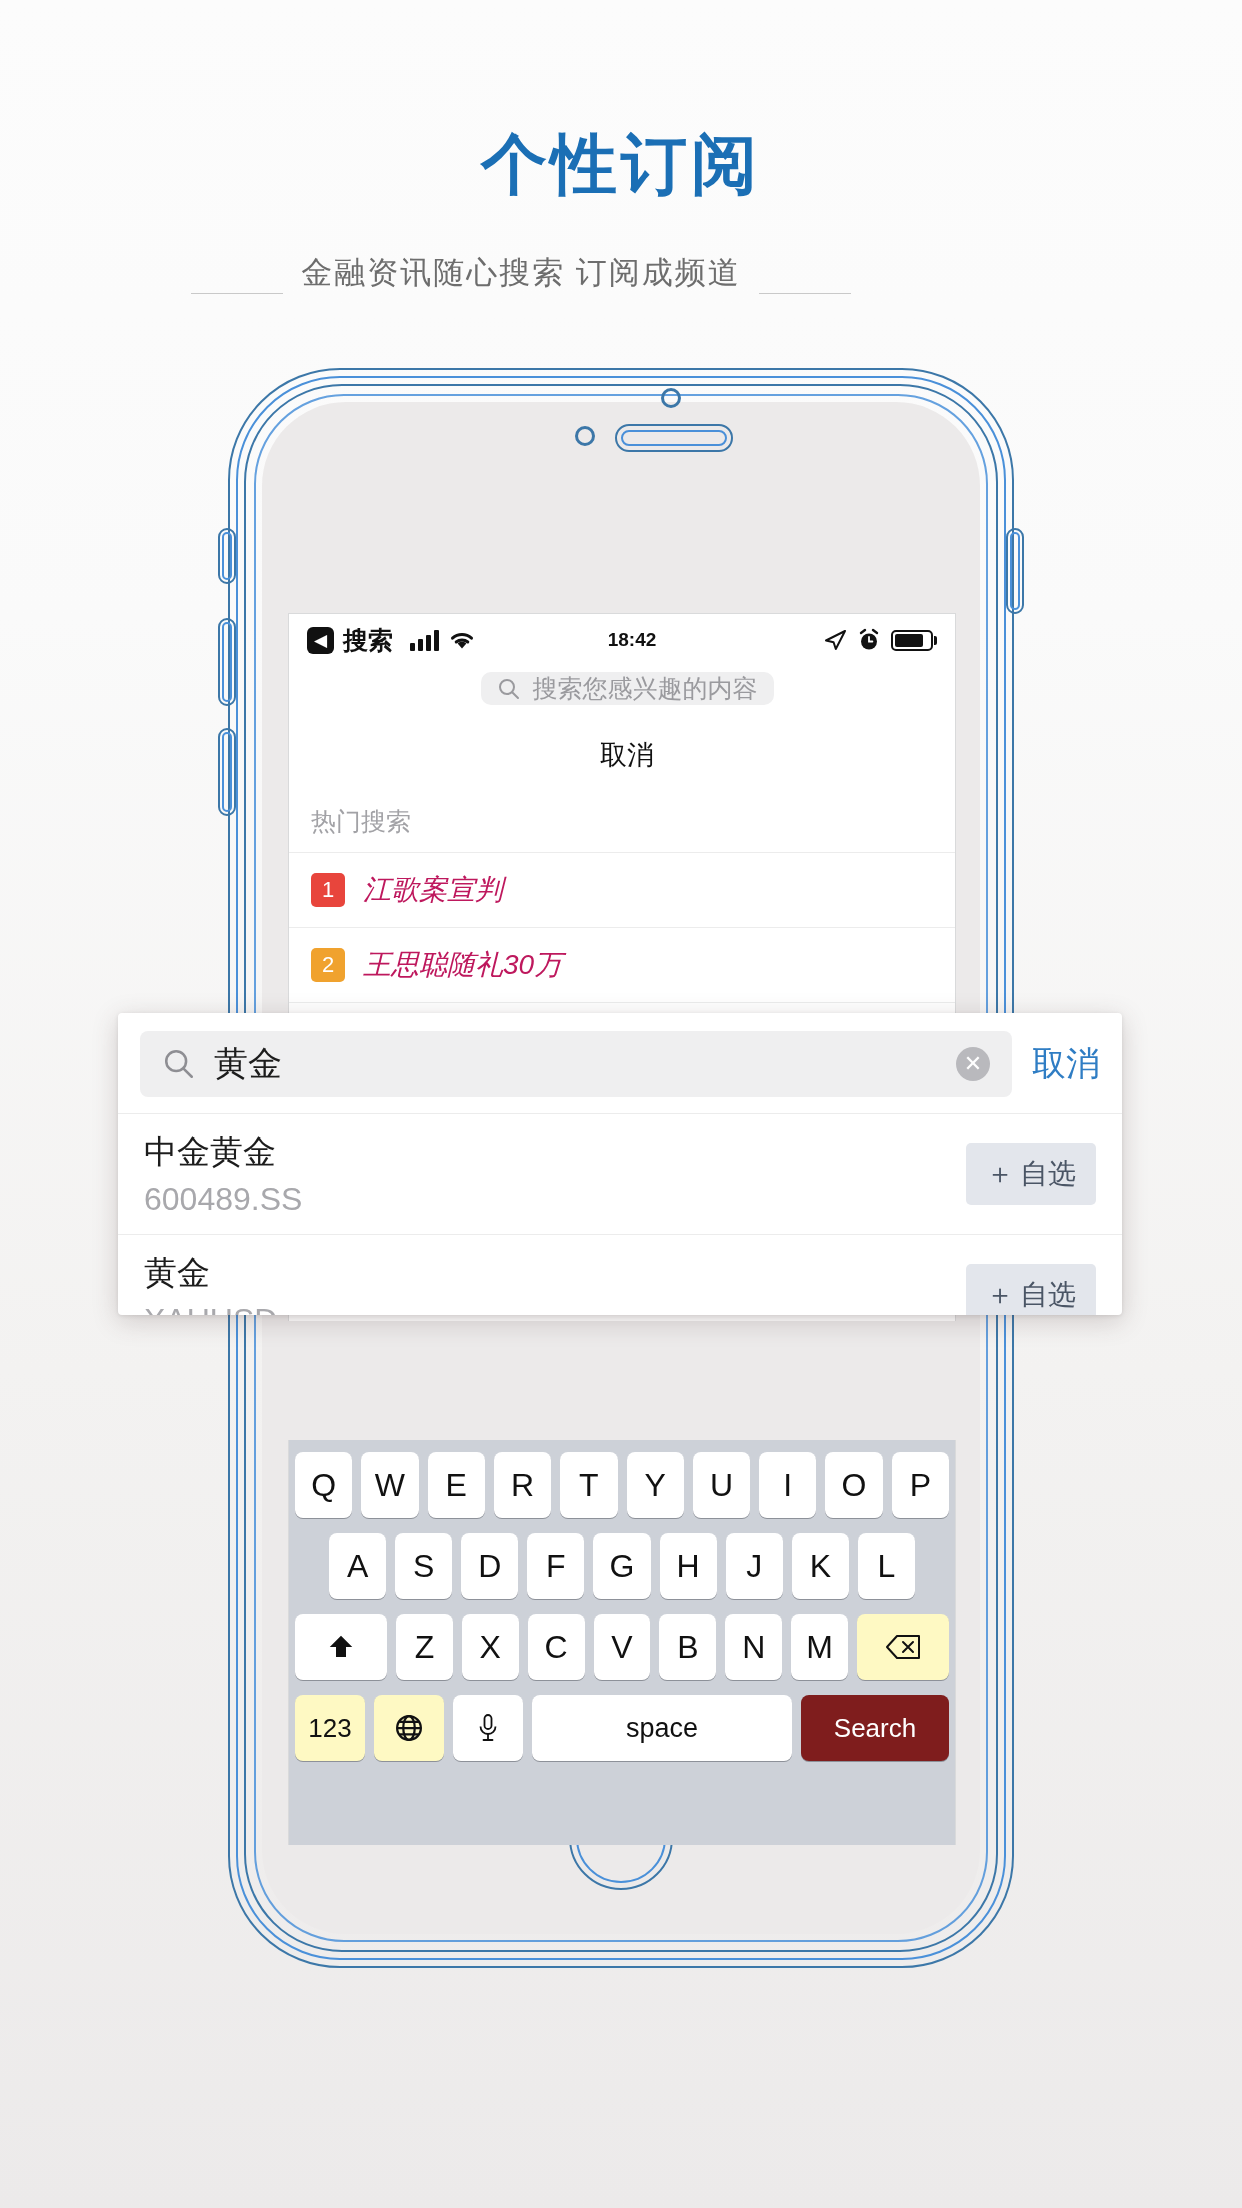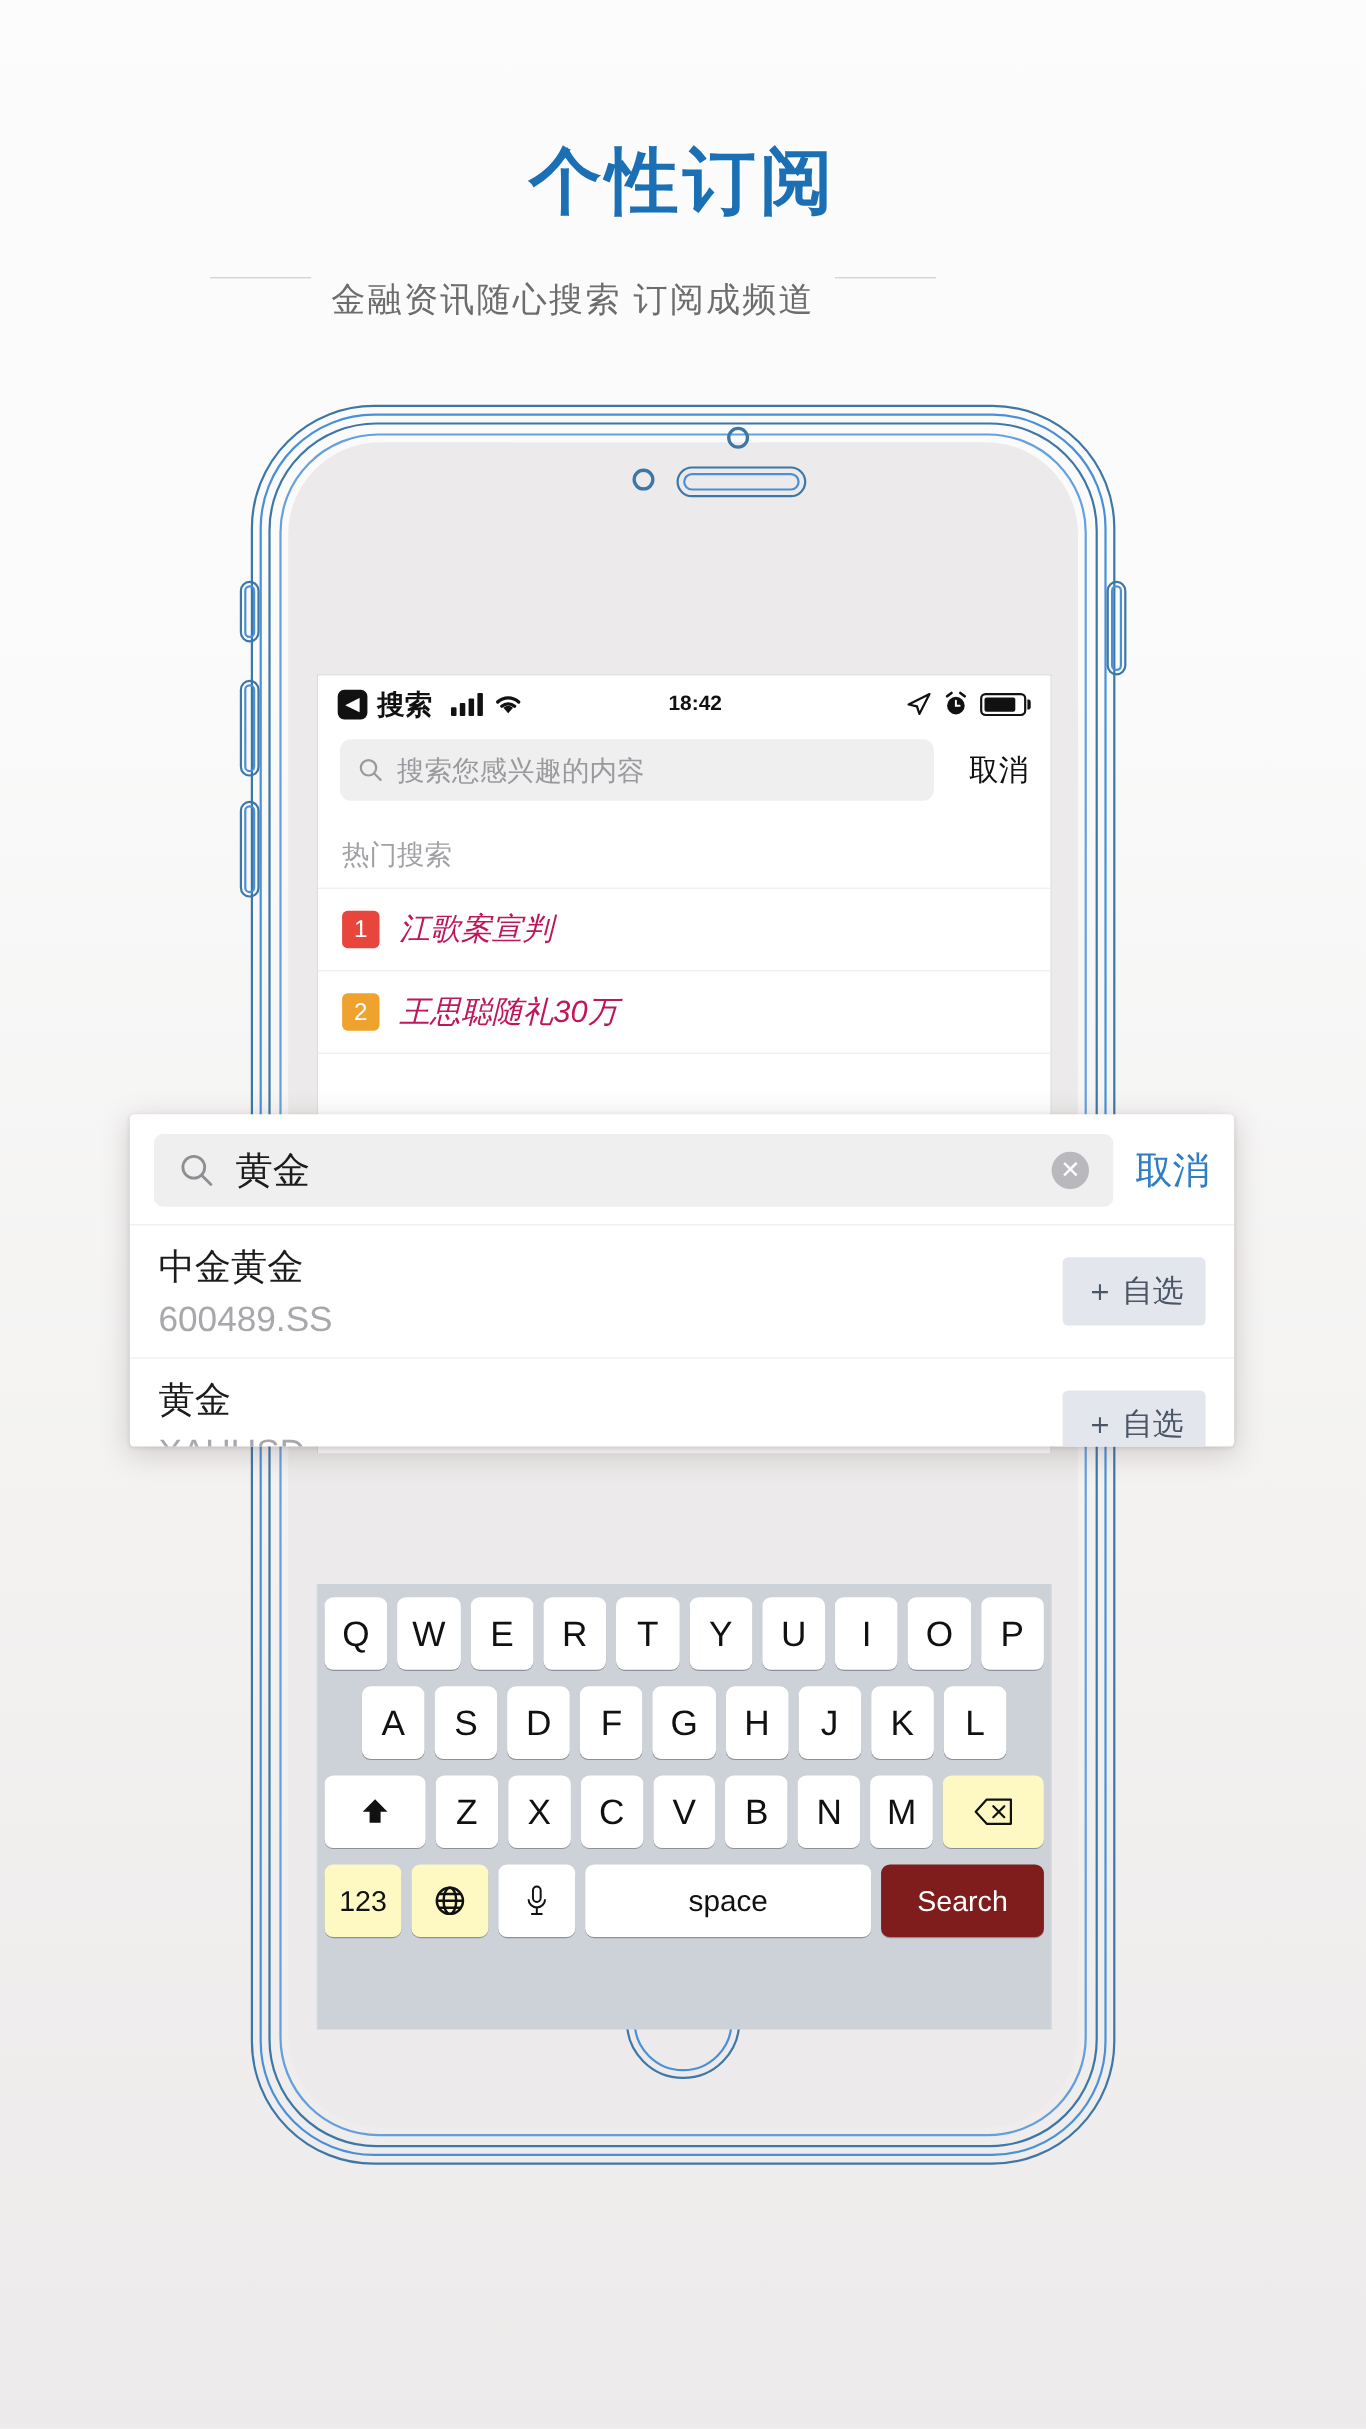--- a/index.html
+++ b/index.html
@@ -16,21 +16,21 @@
 
   
   .hdr-title {
     position: absolute; top: 120px; left: 0; width: 1242px;
     text-align: center;
     font-size: 66px; font-weight: bold; letter-spacing: 4px;
     color: #1b6fb5;
   }
   .sub-wrap {
     position: absolute; top: 252px; left: 0; width: 1042px;
-    display: flex; align-items: flex-start; justify-content: center; gap: 18px;
+    display: flex; align-items: flex-end; justify-content: center; gap: 18px;
   }
   .sub-line { width: 92px; height: 1px; background: #c9c9c9; }
   .sub-text { font-size: 31px; color: #6d6d6d; letter-spacing: 2px; white-space: nowrap; }
 
   
   .phone { position: absolute; left: 228px; top: 368px; width: 786px; height: 1600px; }
   .ph-ring {
     position: absolute; border-style: solid; border-color: #3c77a8;
     border-width: 2px; background: transparent;
   }
@@ -94,21 +94,21 @@
   .sb-bars { display:flex; align-items:flex-end; gap: 3px; height: 22px; margin-left: 8px;}
   .sb-bars i { display:block; width:5px; background:#111; border-radius:1px; }
   .sb-bars i:nth-child(1){height:8px;} .sb-bars i:nth-child(2){height:12px;}
   .sb-bars i:nth-child(3){height:16px;} .sb-bars i:nth-child(4){height:21px;}
   .sb-time { position:absolute; left:0; width:668px; text-align:center; font-size:19px; font-weight:bold;padding-left:18px;}
   .sb-right { margin-left:auto; display:flex; align-items:center; gap:10px; position:relative; z-index:2;}
   .batt { width: 42px; height: 21px; border: 2px solid #111; border-radius: 5px; padding: 2px; }
   .batt-fill { height: 100%; width: 82%; background: #111; border-radius: 2px; }
   .batt-cap { width: 3px; height: 9px; background: #111; border-radius: 0 2px 2px 0; margin-left: 1px; }
 
-  .srch-row { display:flex; align-items:center; gap:32px; padding: 6px 20px 16px 20px; }
+  .srch-row { display:flex; align-items:center; gap:32px; padding: 6px 20px 16px 30px; flex-direction: column; }
   .srch-box {
     flex: 1; height: 56px; background: #efeff0; border-radius: 10px;
     display: flex; align-items: center; gap: 12px; padding: 0 16px;
   }
   .srch-ph { font-size: 25px; color: #9a9a9e; }
   .srch-cancel { font-size: 27px; color: #111; }
 
   .hot-title { font-size: 25px; color: #a2a2a6; padding: 16px 22px 14px 22px; }
   .hot-row {
     display:flex; align-items:center; gap: 18px; padding: 18px 22px;

